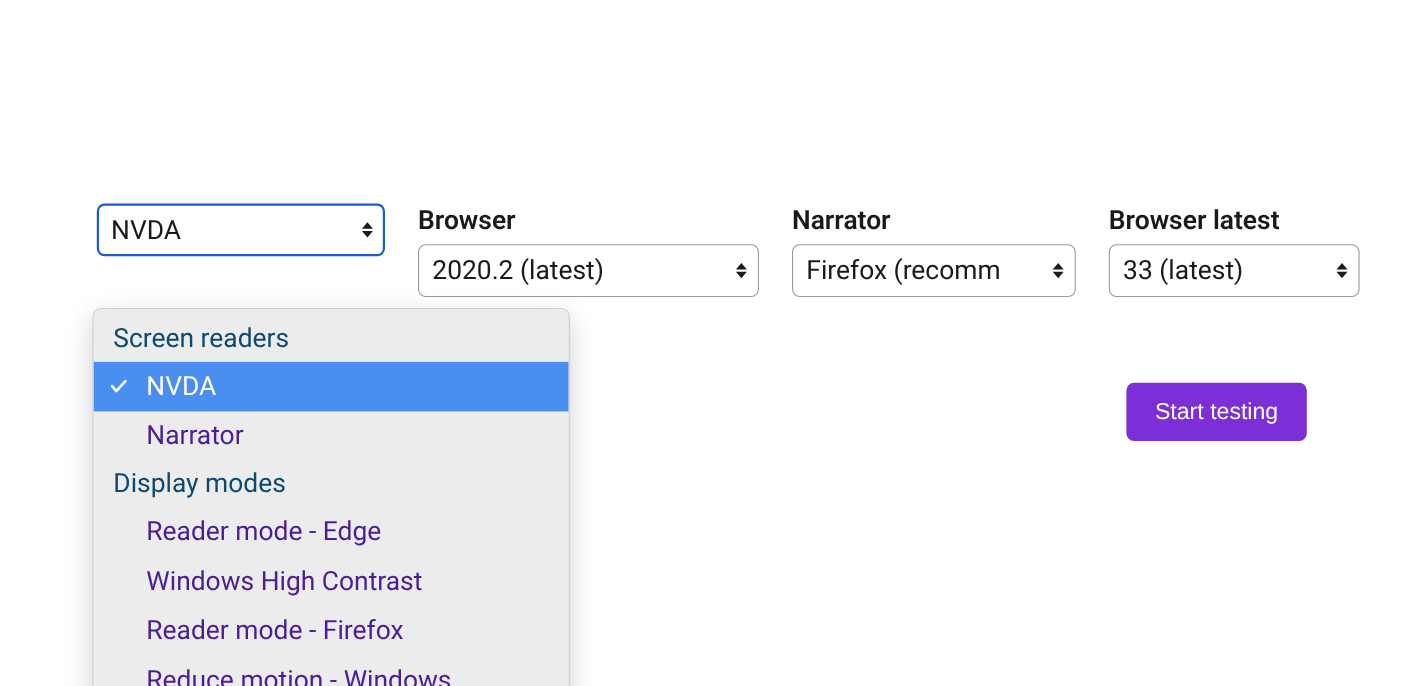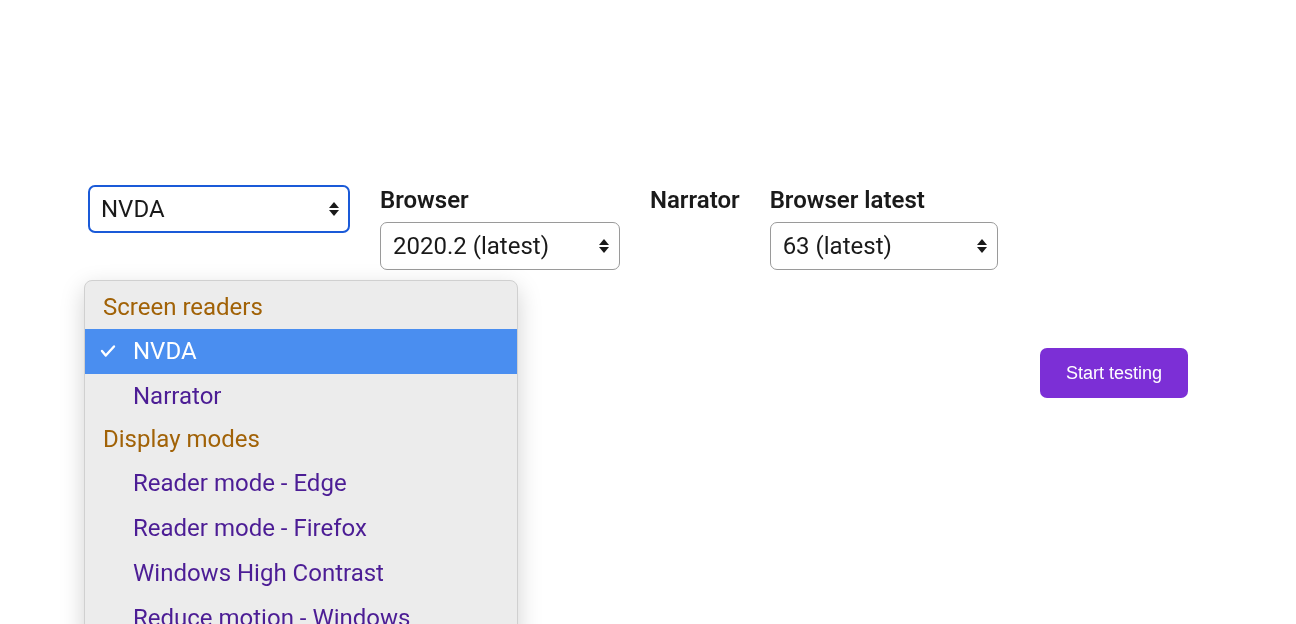--- a/index.html
+++ b/index.html
@@ -81,39 +81,39 @@
       border-bottom: 6px solid #1a1a1a;
     }
     .caret-down {
       width: 0;
       height: 0;
       border-left: 5px solid transparent;
       border-right: 5px solid transparent;
       border-top: 6px solid #1a1a1a;
     }
     .w-at { width: 262px; }
-    .w-ver { width: 240px; }
+    .w-ver { width: 310px; }
     .w-br { width: 258px; }
     .w-bv { width: 228px; }
 
     .dropdown {
       position: absolute;
       top: 280px;
       left: 84px;
       width: 434px;
       background: #ececec;
       border: 1px solid #d0d0d0;
       border-radius: 8px;
       box-shadow: 0 8px 24px rgba(0,0,0,0.18);
       padding: 6px 0 0 0;
       overflow: hidden;
     }
     .drop-group {
       font-size: 24px;
-      color: #a16207;
+      color: #0c4a6e;
       padding: 4px 6px 4px 18px;
       line-height: 1.4;
     }
     .drop-item {
       position: relative;
       font-size: 24px;
       color: #4c1d95;
       padding: 4px 6px 4px 48px;
       line-height: 1.55;
       cursor: default;
@@ -139,21 +139,21 @@
     .action-row {
       position: absolute;
       top: 348px;
       right: 108px;
     }
     .primary-btn {
       background: #7c2fd6;
       color: #ffffff;
       border: none;
       border-radius: 7px;
-      font-size: 18px;
+      font-size: 21px;
       font-weight: 400;
       padding: 16px 26px;
       cursor: pointer;
       line-height: 1;
     }
   </style>
 </head>
 <body>
 
 <div class="container">
@@ -175,26 +175,33 @@
         <div class="select w-ver">2020.2 (latest)</div>
         <div class="select-caret">
           <div class="caret-up"></div>
           <div class="caret-down"></div>
         </div>
       </div>
     </div>
 
     <div class="field">
       <div class="field-label">Narrator</div>
+      <div class="select-wrap">
+        <div class="select w-br">Firefox (recomm</div>
+        <div class="select-caret">
+          <div class="caret-up"></div>
+          <div class="caret-down"></div>
+        </div>
+      </div>
     </div>
 
     <div class="field">
       <div class="field-label">Browser latest</div>
       <div class="select-wrap">
-        <div class="select w-bv">63 (latest)</div>
+        <div class="select w-bv">33 (latest)</div>
         <div class="select-caret">
           <div class="caret-up"></div>
           <div class="caret-down"></div>
         </div>
       </div>
     </div>
 
   </div>
 </div>
 
@@ -209,24 +216,24 @@
     <span>NVDA</span>
   </div>
   <div class="drop-item">
     <span>Narrator</span>
   </div>
   <div class="drop-group">Display modes</div>
   <div class="drop-item">
     <span>Reader mode - Edge</span>
   </div>
   <div class="drop-item">
+    <span>Windows High Contrast</span>
+  </div>
+  <div class="drop-item">
     <span>Reader mode - Firefox</span>
-  </div>
-  <div class="drop-item">
-    <span>Windows High Contrast</span>
   </div>
   <div class="drop-item">
     <span>Reduce motion - Windows</span>
   </div>
 
 </div>
 
 <div class="action-row">
   <button class="primary-btn">Start testing</button>
 </div>

